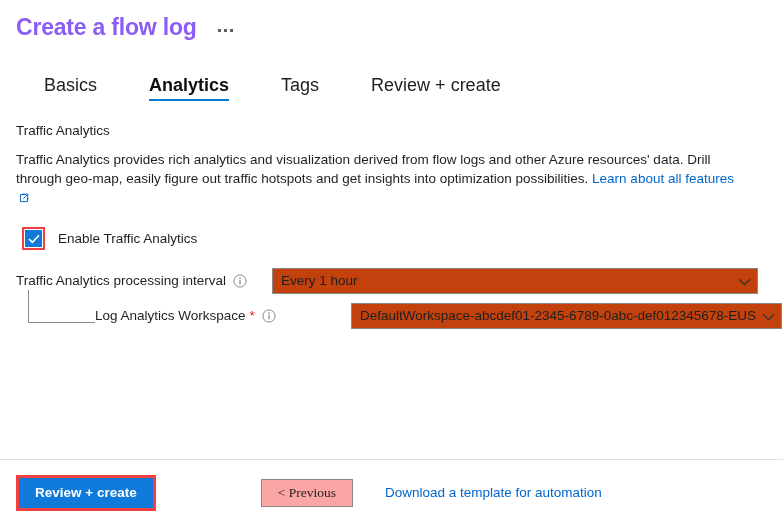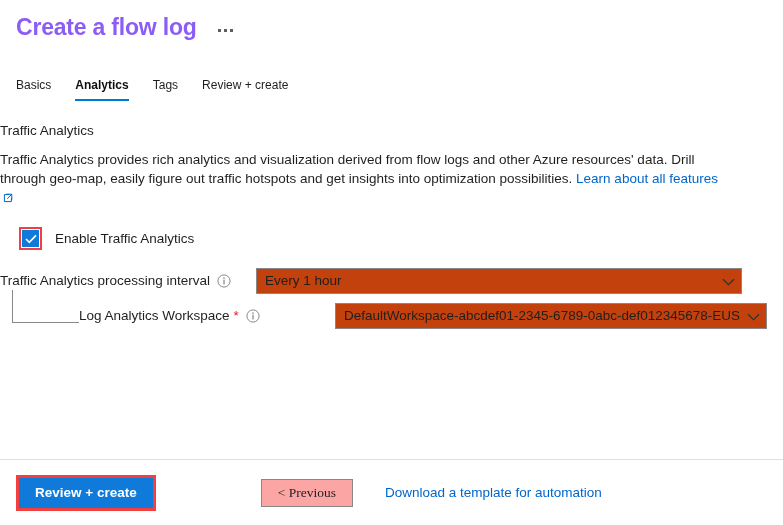--- a/index.html
+++ b/index.html
@@ -47,45 +47,47 @@
 
   
   .tabs {
     display: flex;
     align-items: flex-end;
     padding-left: 16px;
     margin-top: 31px;
     height: 28px;
   }
   .tab {
-    font-size: 12px;
+    font-size: 18px;
     color: #201f1e;
     padding: 0 0 7px 0;
     margin-right: 24px;
     cursor: pointer;
     position: relative;
     line-height: 18px;
     white-space: nowrap;
+    margin-left: 28px;
   }
   .tab.active {
     font-weight: bold;
     color: #0f0f0f;
   }
   .tab.active::after {
     content: "";
     position: absolute;
     left: 0;
     right: 0;
     bottom: 0;
     height: 2px;
     background: #0078d4;
   }
 
   
   .content {
+    padding-left: 16px;
     padding-right: 16px;
     margin-top: 21px;
   }
   .section-heading {
     font-size: 13.5px;
     color: #201f1e;
     line-height: 18px;
     margin-bottom: 10px;
   }
   .description {
@@ -103,21 +105,21 @@
     display: inline-block;
     vertical-align: -1px;
     margin-left: 3px;
   }
 
   
   .checkbox-row {
     display: flex;
     align-items: center;
     margin-top: 19px;
-    margin-left: 19px;
+    margin-left: 6px;
   }
   .checkbox-highlight {
     border: 2px solid #f04040;
     padding: 1px;
     display: inline-flex;
     line-height: 0;
   }
   .checkbox {
     width: 17px;
     height: 17px;

